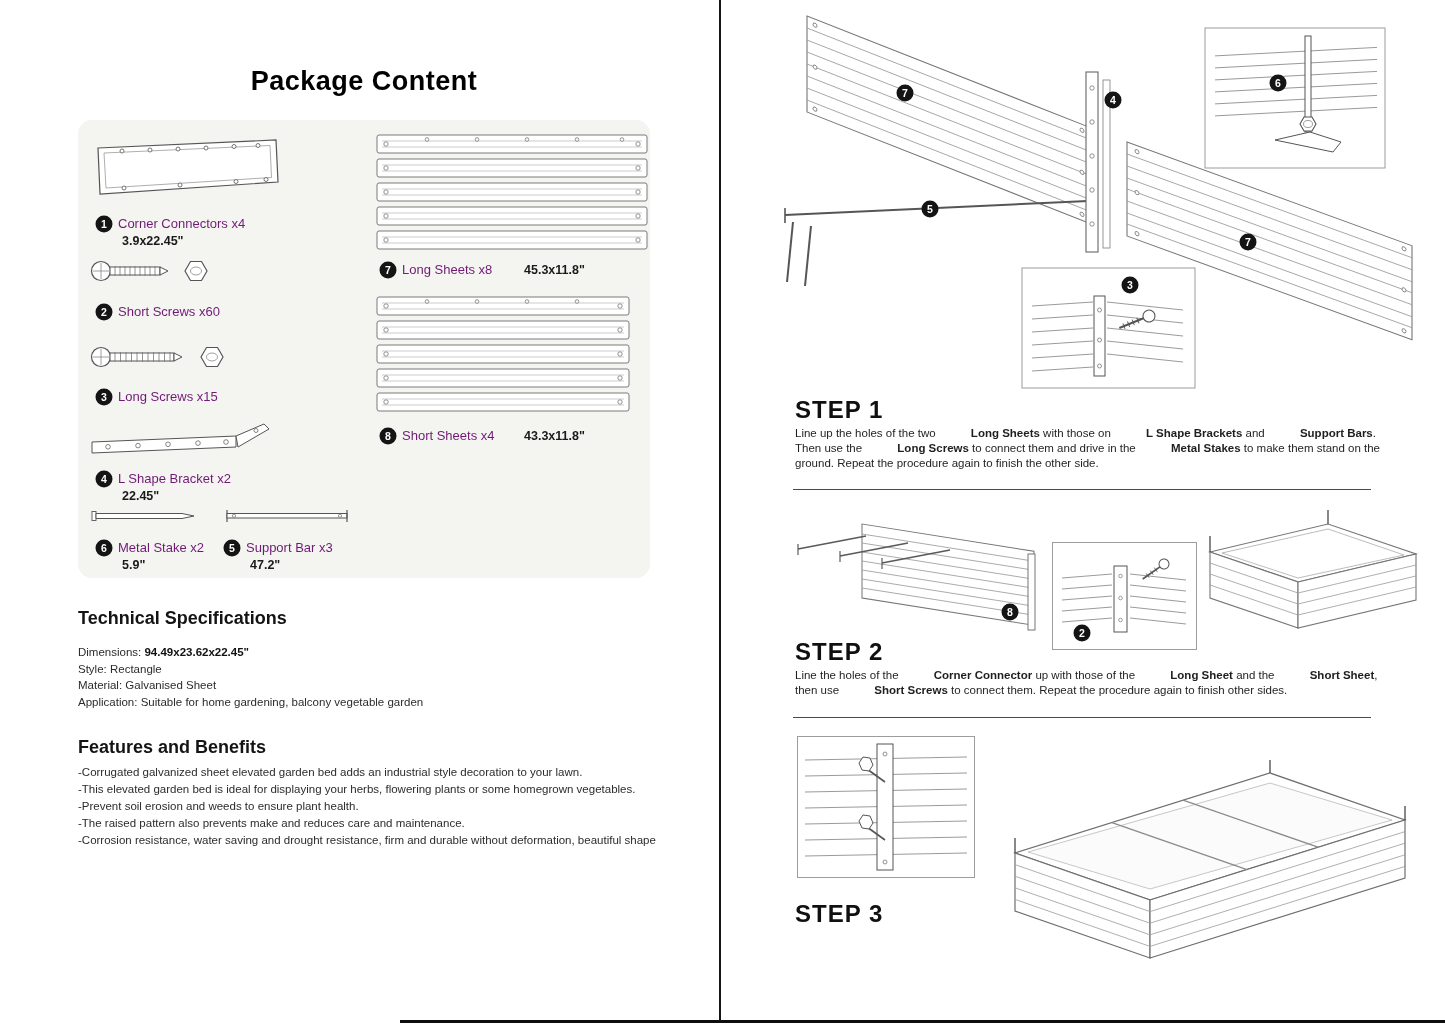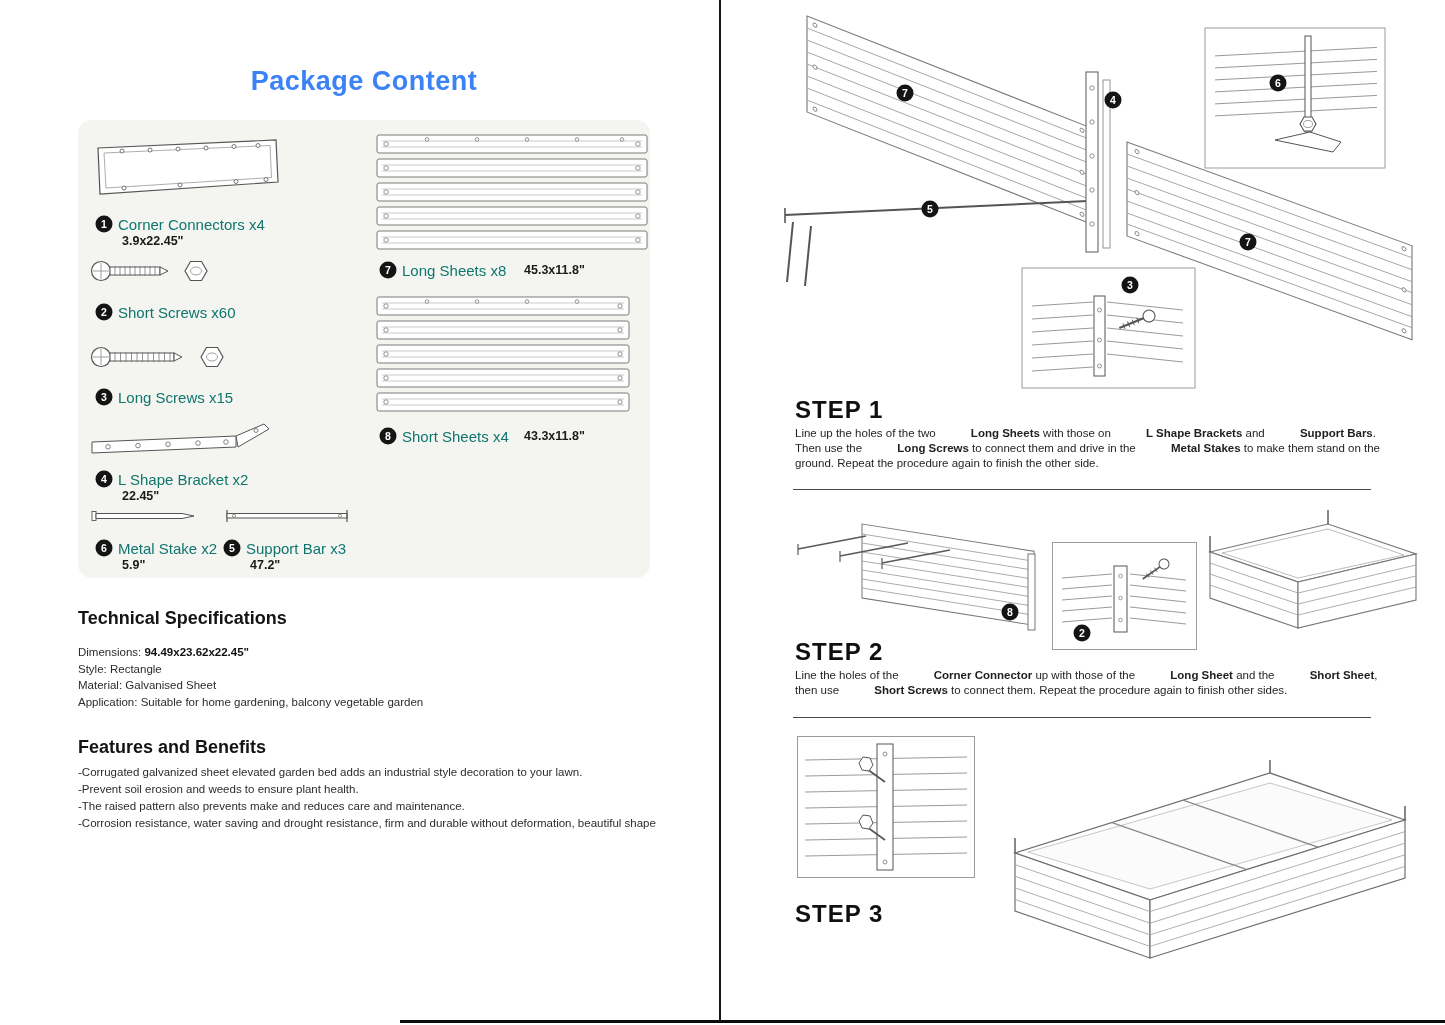--- a/index.html
+++ b/index.html
@@ -3,28 +3,28 @@
 <meta charset="utf-8">
 <style>
   * { margin:0; padding:0; box-sizing:border-box; }
   body { background:#ffffff; font-family:"Liberation Sans", sans-serif; }
   .page { position:relative; width:1445px; height:1025px; background:#fff; overflow:hidden; color:#1d1d1d; }
   .divider-v { position:absolute; left:719px; top:0; width:2px; height:1021px; background:#161616; }
   .bottom-line { position:absolute; left:400px; top:1020px; width:1045px; height:3px; background:#0d0d0d; }
 
   
   .pkg-title { position:absolute; left:78px; top:66px; width:572px; text-align:center;
-               font-size:27px; font-weight:600; letter-spacing:.5px; color:#3b82f6; }
+               font-size:27px; font-weight:600; letter-spacing:.5px; color:#000000; }
   .pkg-box { position:absolute; left:78px; top:120px; width:572px; height:458px;
              background:#f4f4f1; border-radius:14px; }
   .abs { position:absolute; }
   .badge { position:absolute; width:17px; height:17px; border-radius:50%; background:#141414;
            color:#fff; font-size:10.5px; font-weight:700; display:flex; align-items:center;
            justify-content:center; transform:translate(-50%,-50%); line-height:1; }
-  .plabel { position:absolute; font-size:15px; color:#0f766e; white-space:nowrap; }
+  .plabel { position:absolute; font-size:13px; color:#701a75; white-space:nowrap; }
   .pdim { position:absolute; font-size:12.5px; font-weight:600; color:#1a1a1a; white-space:nowrap; }
 
   .sec-head { position:absolute; left:78px; font-size:18px; font-weight:700; color:#141414; }
   .spec-lines { position:absolute; left:78px; top:644px; font-size:11.5px; line-height:16.5px; color:#2c2c2c; }
   .spec-lines b { font-weight:700; color:#111; }
   .feat-lines { position:absolute; left:78px; top:764px; font-size:11.5px; line-height:17px; color:#2c2c2c; width:600px; }
 
   
   .diagram { position:absolute; }
   .step-head { position:absolute; left:795px; font-size:24px; font-weight:700; letter-spacing:1px; color:#101010; }
@@ -236,20 +236,21 @@
   <div class="spec-lines">
     <div><span>Dimensions: </span><b>94.49x23.62x22.45"</b></div>
     <div>Style: Rectangle</div>
     <div>Material: Galvanised Sheet</div>
     <div>Application: Suitable for home gardening, balcony vegetable garden</div>
   </div>
 
   <div class="sec-head" style="top:737px">Features and Benefits</div>
   <div class="feat-lines">
     <div>-Corrugated galvanized sheet elevated garden bed adds an industrial style decoration to your lawn.</div>
+    <div>-This elevated garden bed is ideal for displaying your herbs, flowering plants or some homegrown vegetables.</div>
     <div>-Prevent soil erosion and weeds to ensure plant health.</div>
     <div>-The raised pattern also prevents make and reduces care and maintenance.</div>
     <div>-Corrosion resistance, water saving and drought resistance, firm and durable without deformation, beautiful shape</div>
   </div>
 
   <div class="diagram" style="left:735px;top:10px;width:700px;height:380px">
     <svg width="700" height="380" viewBox="0 0 700 380">
 
       <g transform="translate(72,6) skewY(21.5)">
         <rect x="0" y="0" width="283" height="96" fill="#fff" stroke="#767676" stroke-width="1.1"></rect>

